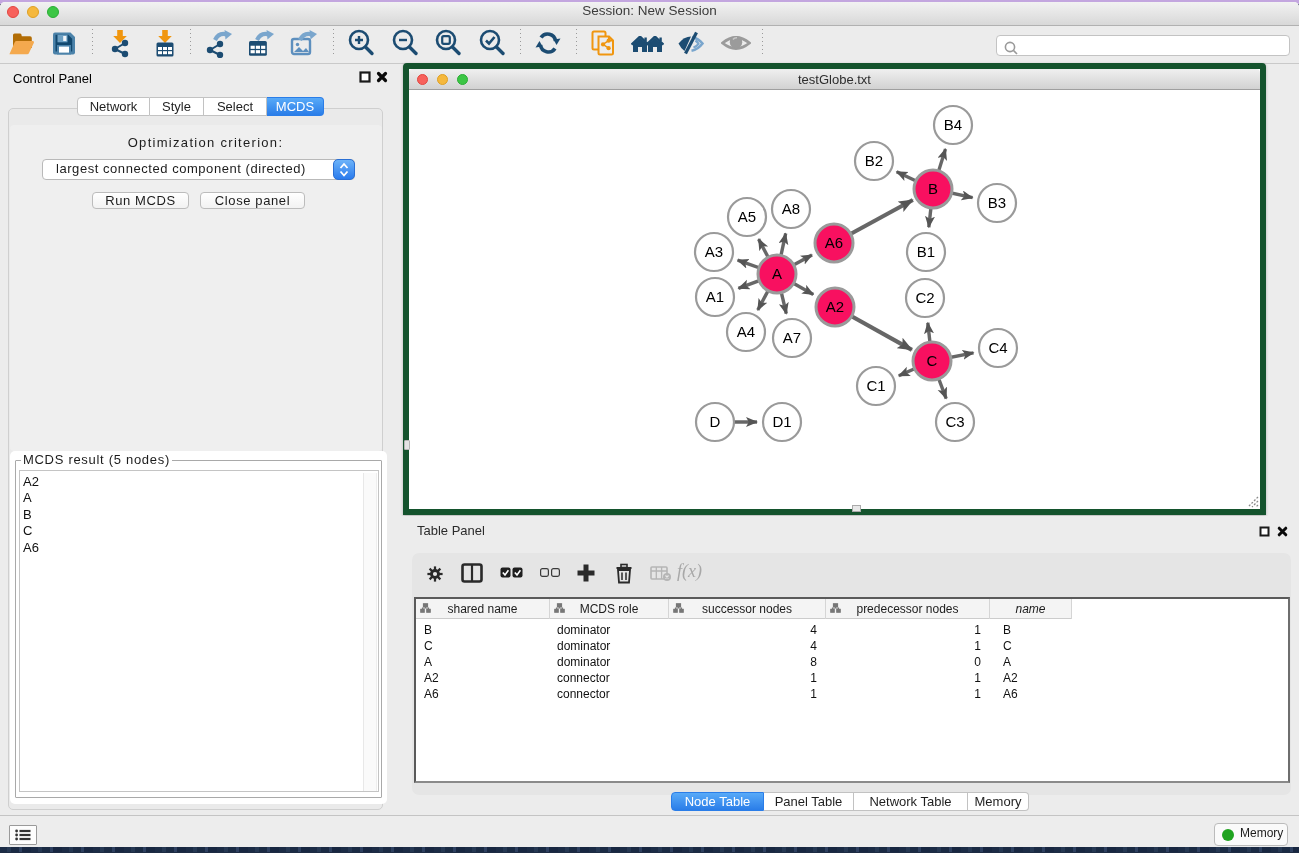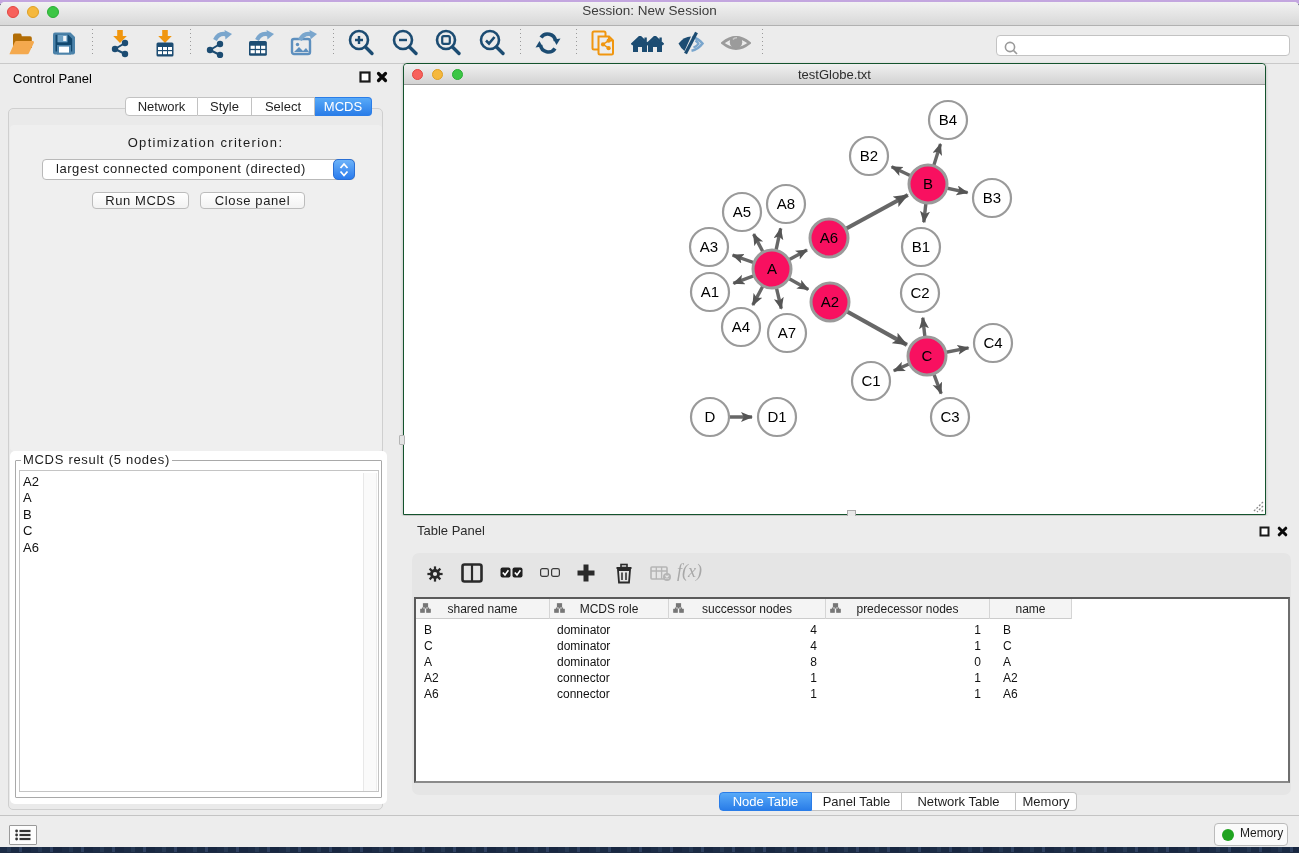--- a/index.html
+++ b/index.html
@@ -32,21 +32,21 @@
   background-image:repeating-linear-gradient(#9a9a9a 0 1px,transparent 1px 4px); }
 #searchbox { position:absolute; left:996px; top:7px; width:294px; height:21px;
   background:#fff; border:1px solid #c3c3c3; border-radius:4px; }
 
 #cpanel { position:absolute; left:0; top:62px; width:391px; height:754px; background:#ececec; }
 #cpanel .ptitle { position:absolute; left:13px; top:7px; font-size:13px; color:#000000; }
 .winbtn { position:absolute; top:7px; }
 
 #cpbox { position:absolute; left:8px; top:44px; width:375px; height:702px;
   background:#eaeaea; border:1px solid #cfcfcf; border-radius:5px; }
-.tabrow { position:absolute; height:19px; display:flex;margin-left:48px; }
+.tabrow { position:absolute; height:19px; display:flex; }
 .tab { height:19px; line-height:18px; font-size:13px; color:#1f1f1f; text-align:center;
   background:#ffffff; border:1px solid #c2c2c2; border-left:none; padding:0; }
 .tab:first-child { border-left:1px solid #c2c2c2; border-radius:4px 0 0 4px; }
 .tab:last-child { border-radius:0 4px 4px 0; }
 .tab.sel { background:linear-gradient(#58aaf8,#2a7de8); color:#fff; border-color:#2a7de8; }
 #cptabs { left:77px; top:33px; }
 
 #optlabel { position:absolute; left:10px; top:71px; width:391px; text-align:center;
   font-size:13px; letter-spacing:1.3px; color:#1c1c1c; }
 #dropdown { position:absolute; left:42px; top:95px; width:313px; height:21px;
@@ -64,21 +64,21 @@
   border:1px solid #a9a9a9; border-radius:1px; }
 #grouptitle { position:absolute; left:5px; top:-9px; background:#fff; padding:0 2px;
   font-size:13px; letter-spacing:0.7px; color:#1c1c1c; }
 #mcdslist { position:absolute; left:3px; top:9px; width:360px; height:322px;
   background:#fff; border:1px solid #c4c4c4; font-size:13px; color:#111; padding-top:3px; }
 #mcdslist div { padding:0 0 0 3px; height:16.4px; line-height:16px; }
 #mcdsscroll { position:absolute; right:1px; top:2px; width:14px; height:318px;
   background:#fafafa; border-left:1px solid #e8e8e8; border-right:1px solid #eee; }
 
 #netwin { position:absolute; left:403px; top:61px; width:863px; height:452px;
-  border:1px solid #14532d; border-radius:4px 4px 0 0;
+  border:6px solid #14532d; border-radius:4px 4px 0 0;
   box-shadow:0 1px 3px rgba(0,0,0,0.25); background:#fff; }
 #nettitle { position:absolute; top:0; left:0; width:100%; height:21px;
   background:linear-gradient(#f0f0f0,#d2d2d2); border-bottom:1px solid #9f9f9f;
   border-radius:4px 4px 0 0; }
 #nettitle .title { position:absolute; top:3px; width:100%; text-align:center;
   font-size:13px; color:#2d2d2d; }
 .tl2 { position:absolute; top:4.5px; width:11px; height:11px; border-radius:50%; }
 .tl2.r { left:8px;  background:#f7615c; border:1px solid #e24640; }
 .tl2.y { left:28px; background:#f5b83d; border:1px solid #dfa023; }
 .tl2.g { left:48px; background:#3cc645; border:1px solid #2aad35; }
@@ -553,21 +553,21 @@
 <div style="position:absolute;left:414px;top:4px;">
             <svg width="11" height="10" viewBox="0 0 11 10">
               <g fill="none" stroke="#777" stroke-width="1.2">
                 <rect x="3.5" y="0.8" width="4" height="2.8" fill="#777"></rect>
                 <rect x="0.8" y="6.4" width="3.4" height="2.8" fill="#777"></rect>
                 <rect x="6.8" y="6.4" width="3.4" height="2.8" fill="#777"></rect>
                 <path d="M5.5 3.6 V5 M2.5 6.4 V5 H8.5 V6.4"></path>
               </g>
             </svg>
           </div>
-<div class="hcell" style="left:574px;width:82px;">name</div>
+<div class="hcell" style="left:574px;width:82px;font-style:italic;">name</div>
 </div>
 <div class="trow" style="left:0;top:23px;width:656px;">
           <div class="tcell" style="left:8px;">B</div>
           <div class="tcell" style="left:141px;">dominator</div>
           <div class="tcell num" style="left:253px;width:148px;">4</div>
           <div class="tcell num" style="left:410px;width:155px;">1</div>
           <div class="tcell" style="left:587px;">B</div>
         </div>
 <div class="trow" style="left:0;top:39px;width:656px;">
           <div class="tcell" style="left:8px;">C</div>

